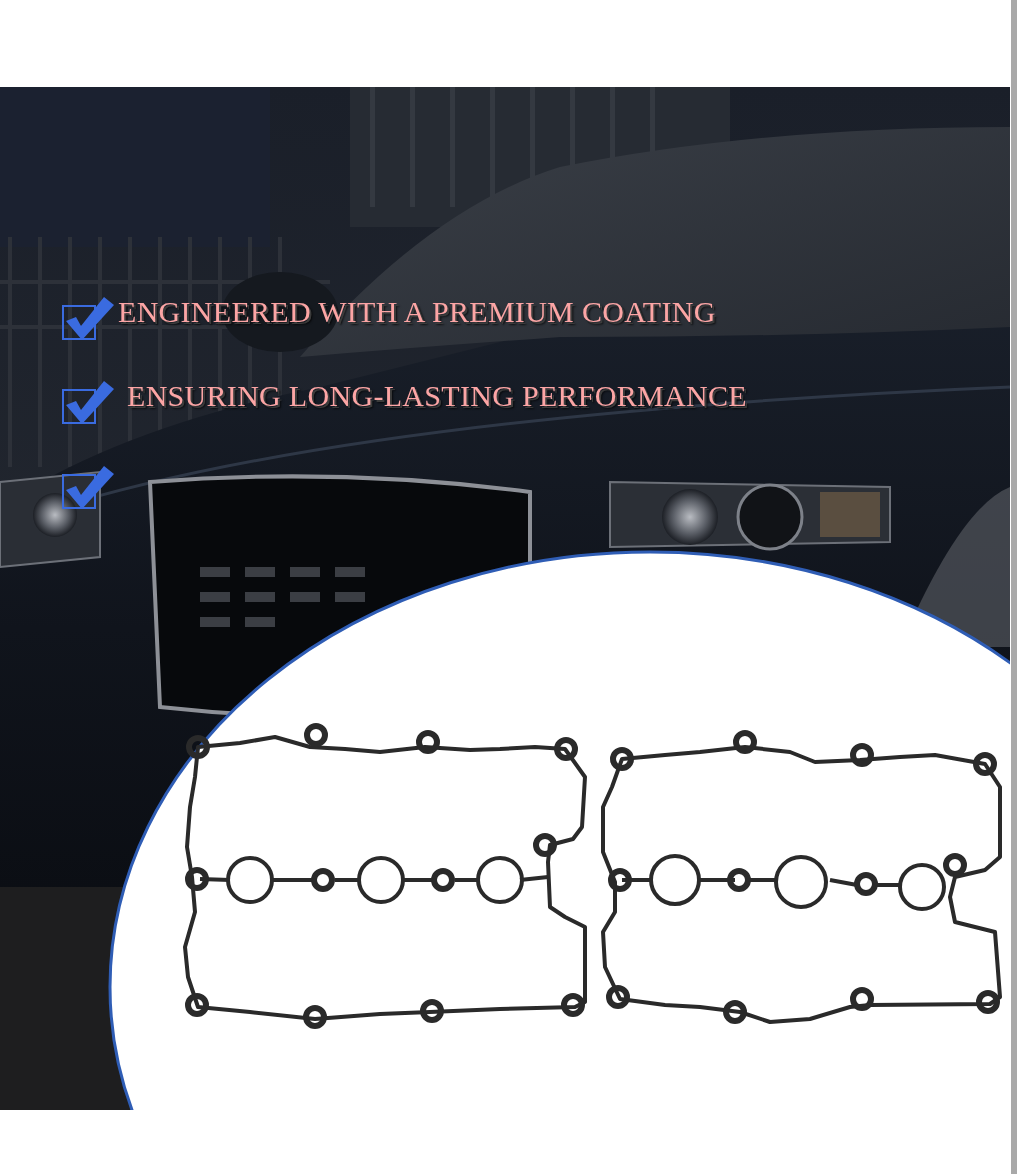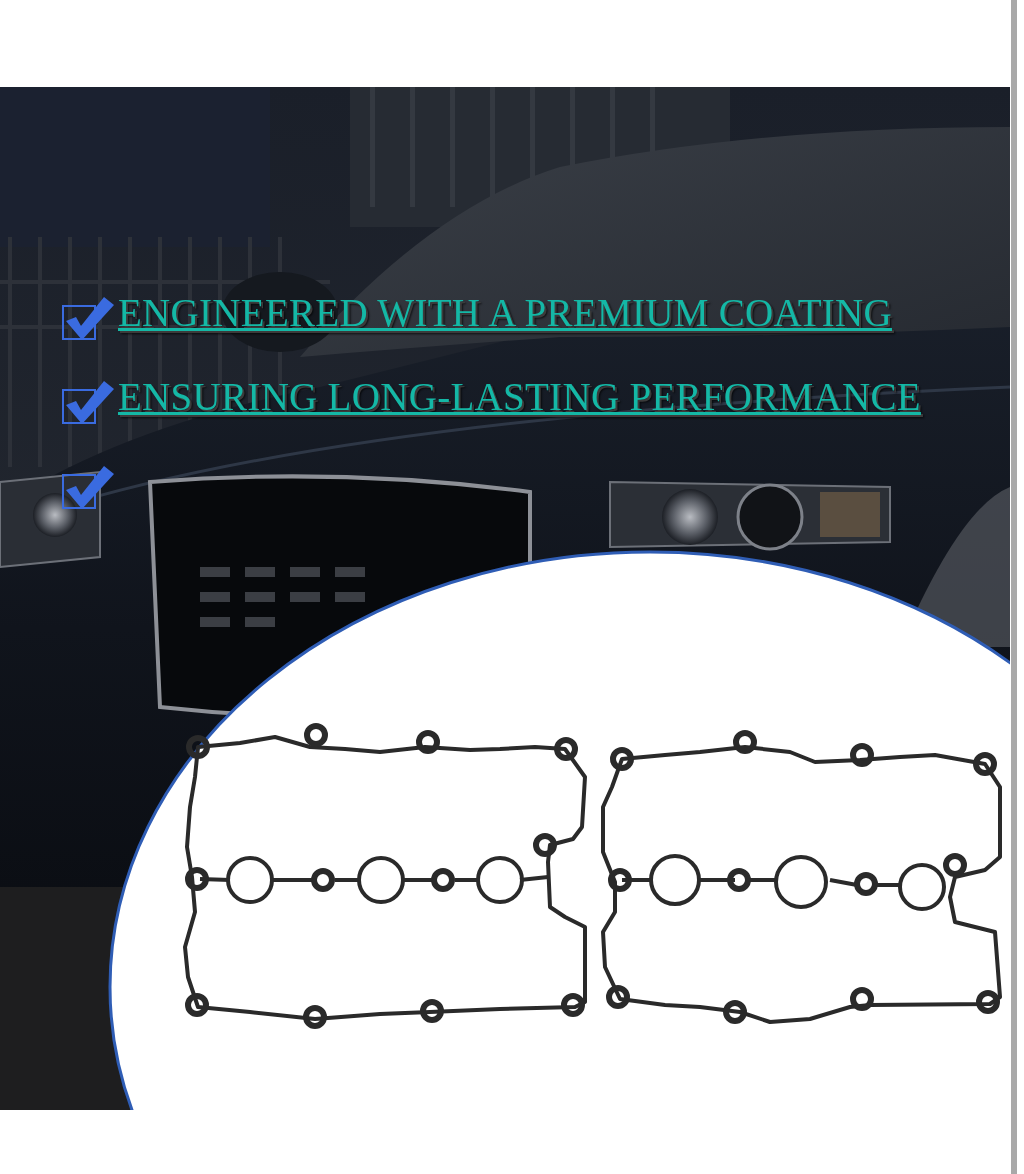--- a/index.html
+++ b/index.html
@@ -9,22 +9,22 @@
   .scrollbar-thumb { position: absolute; left: 1px; top: 0; width: 6px; height: 1174px; background: #a9a9a9; }
 
   .banner { position: absolute; left: 0; top: 87px; width: 1010px; height: 1023px; overflow: hidden; background: #101318; }
   .banner svg.bg { position: absolute; left: 0; top: 0; }
 
   .features { position: absolute; left: 58px; top: 200px; }
   .feature { position: absolute; left: 0; height: 50px; display: flex; align-items: center; white-space: nowrap; }
   .check-box { position: relative; width: 38px; height: 38px; margin-right: 22px; }
   .check-box .box { position: absolute; left: 4px; top: 12px; width: 34px; height: 35px; border: 2px solid #3a6be0; box-sizing: border-box; }
   .check-box svg { position: absolute; left: 0; top: 0; }
-  .feature-text { font-family: "Liberation Serif", serif; font-size: 39px; color: #14b8a6; letter-spacing: 0.3px;
-    text-shadow: 2px 2px 0 #3b3b3b, 3px 3px 2px rgba(0,0,0,0.7); text-decoration: underline; }
+  .feature-text { font-family: "Liberation Serif", serif; font-size: 30px; color: #fca5a5; letter-spacing: 0.3px;
+    text-shadow: 2px 2px 0 #3b3b3b, 3px 3px 2px rgba(0,0,0,0.7); }
 </style>
 </head>
 <body>
 
 <div class="page">
   <div class="banner">
     <svg class="bg" width="1010" height="1023" viewBox="0 0 1010 1023">
       <defs>
         <linearGradient id="sky" x1="0" y1="0" x2="0" y2="1">
           <stop offset="0" stop-color="#1a1f29"></stop>
@@ -155,21 +155,21 @@
     <div class="features">
       <div class="feature" style="top:0px;">
         <div class="check-box">
           <div class="box"></div>
           <svg width="56" height="50" viewBox="0 0 56 50">
               <path d="M8 28 L18 24 L23 33 L46 4 L56 12 L24 47 Z" fill="#3a6be0"></path>
             </svg>
         </div>
         <span class="feature-text">ENGINEERED WITH A PREMIUM COATING</span>
       </div>
-      <div class="feature" style="top:84px;">
+      <div class="feature" style="top:84px;gap:9px;">
         <div class="check-box">
           <div class="box"></div>
           <svg width="56" height="50" viewBox="0 0 56 50">
               <path d="M8 28 L18 24 L23 33 L46 4 L56 12 L24 47 Z" fill="#3a6be0"></path>
             </svg>
         </div>
         <span class="feature-text">ENSURING LONG-LASTING PERFORMANCE</span>
       </div>
       <div class="feature" style="top:169px;">
         <div class="check-box">

